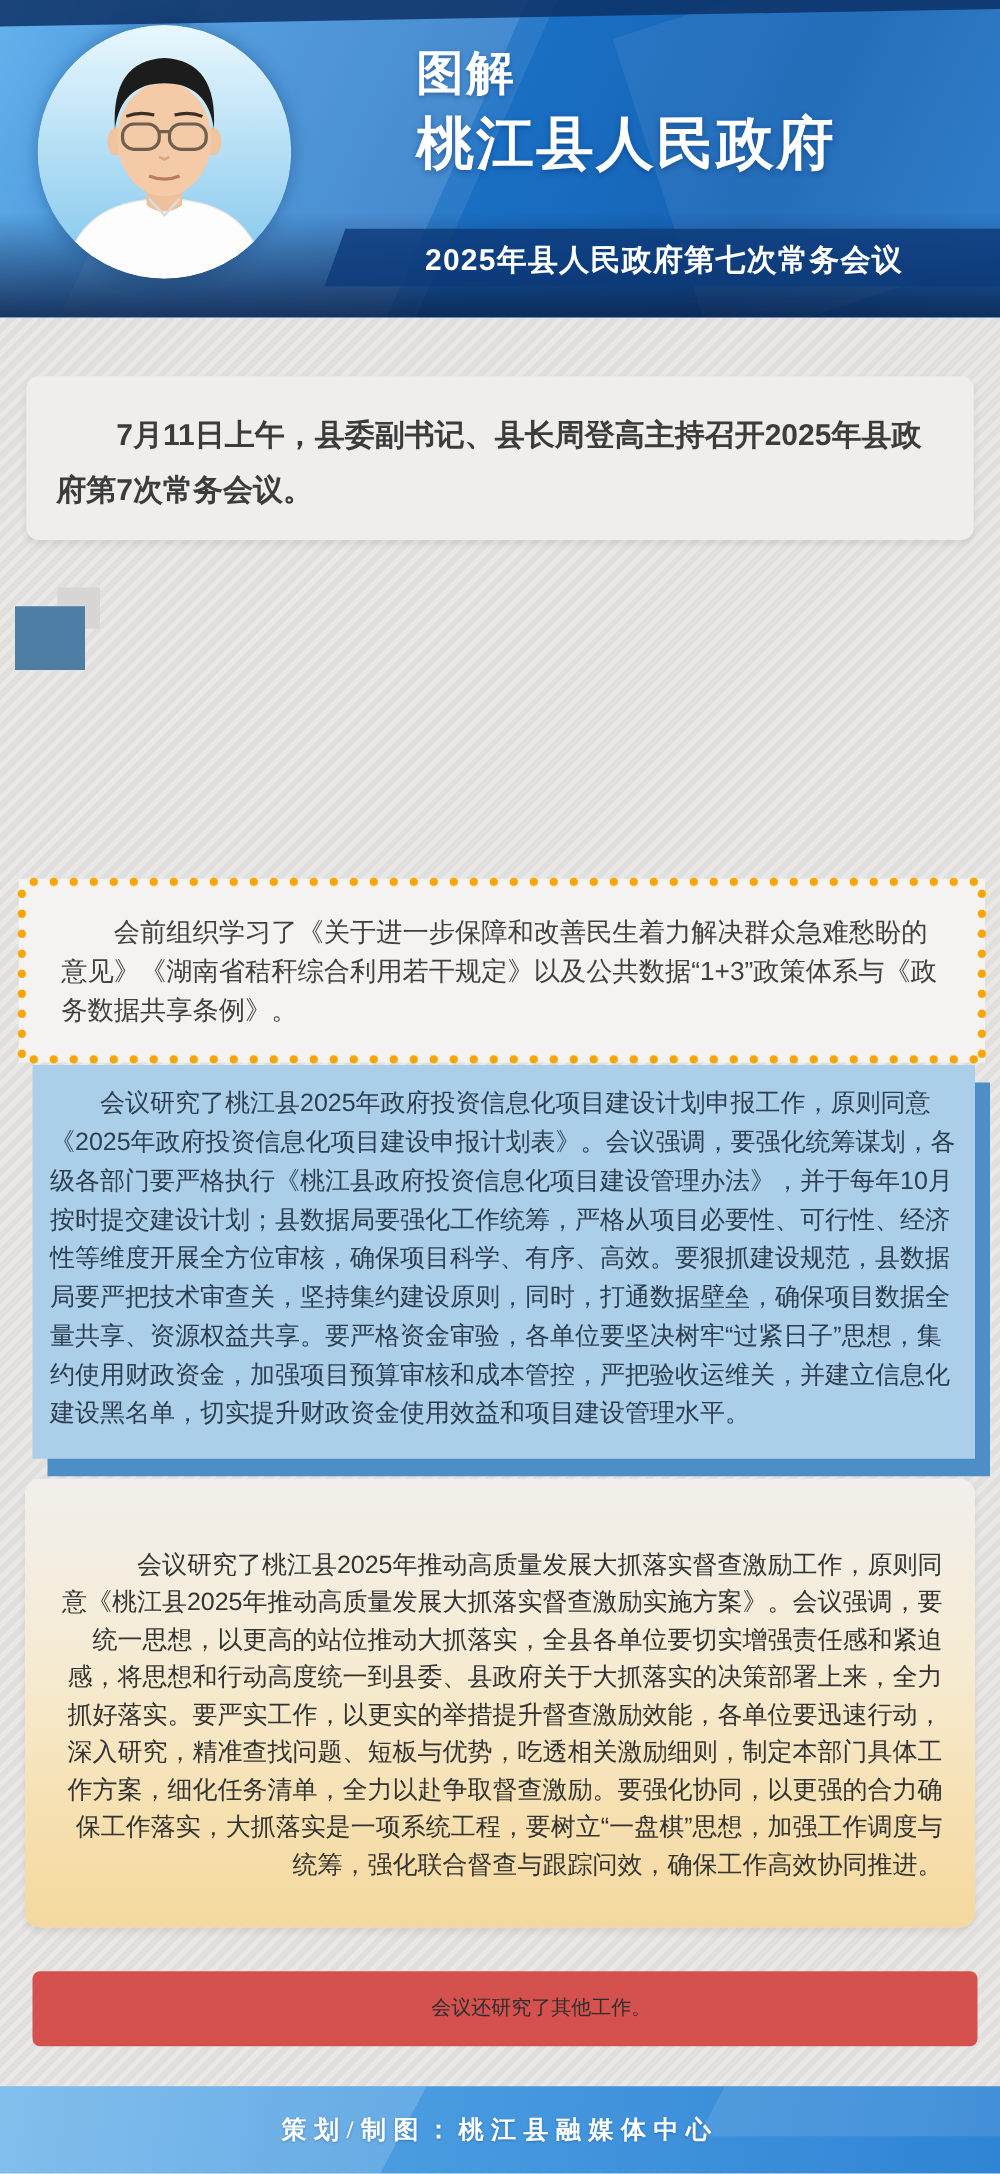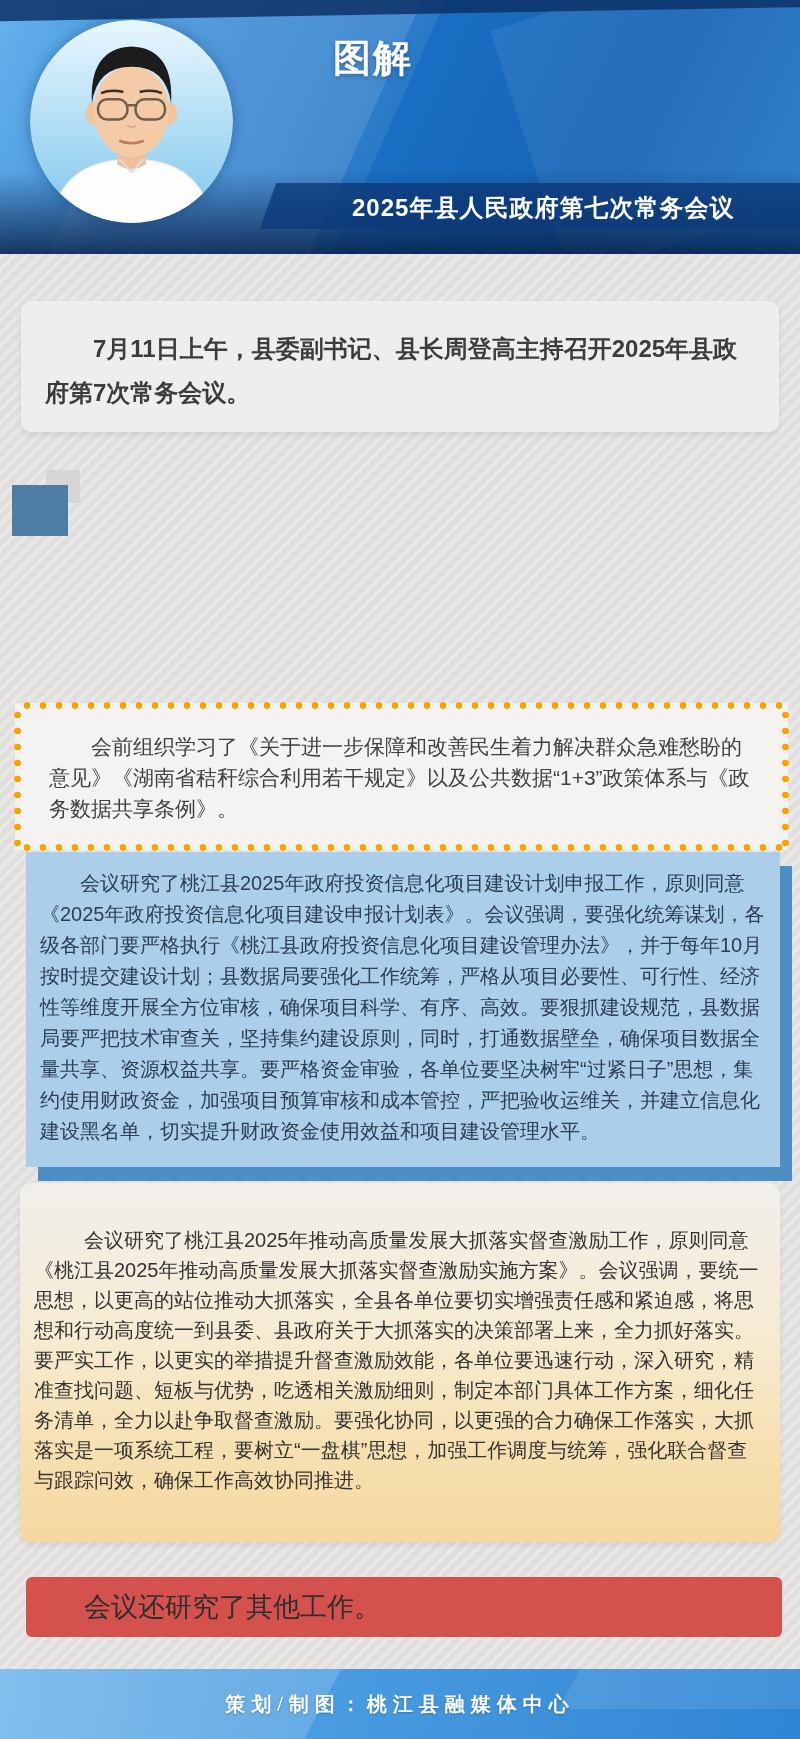--- a/index.html
+++ b/index.html
@@ -28,21 +28,21 @@
   .portrait{position:absolute;left:30px;top:20px;width:203px;height:203px;border-radius:50%;
     overflow:hidden;box-shadow:0 0 14px rgba(10,40,90,.35);}
   .portrait svg{display:block;width:100%;height:100%;}
   .hd-badge{position:absolute;left:333px;top:33px;font-size:38px;font-weight:bold;color:#ffffff;
     letter-spacing:2px;text-shadow:0 2px 4px rgba(0,30,80,.35);}
   .hd-title1{position:absolute;left:333px;top:84px;font-size:46px;font-weight:bold;color:#ffffff;
     letter-spacing:2px;text-shadow:0 2px 5px rgba(0,30,80,.4);white-space:nowrap;}
   .hd-title2{position:absolute;left:333px;top:136px;font-size:46px;font-weight:bold;color:#ffffff;
     letter-spacing:2px;text-shadow:0 2px 5px rgba(0,30,80,.4);white-space:nowrap;}
   .hd-subtitle{position:absolute;left:340px;top:192px;font-size:24px;font-weight:bold;color:#ffffff;
-    letter-spacing:1px;white-space:nowrap;margin-left:12px;}
+    letter-spacing:1px;white-space:nowrap;}
   
   .intro-card{position:absolute;left:21px;top:301px;width:758px;min-height:131px;box-sizing:border-box;
     background:#efeeec;border-radius:10px;box-shadow:0 3px 6px rgba(0,0,0,.08);
     padding:26px 28px 8px 24px;}
   .intro-card p{margin:0;font-size:24px;font-weight:bold;color:#3c3c3c;line-height:44px;text-indent:2em;}
   
   .sq-gray{position:absolute;left:46px;top:470px;width:34px;height:33px;background:#d8d6d4;}
   .sq-blue{position:absolute;left:12px;top:485px;width:56px;height:51px;background:#4e7ea4;}
   .edu-box{position:absolute;left:55px;top:490px;width:723px;min-height:187px;box-sizing:border-box;
     background:linear-gradient(135deg,#c7c7c6 0%,#d8d7d5 100%);
@@ -64,25 +64,25 @@
   
   .blue-box{position:absolute;left:26px;top:852px;width:754px;min-height:315px;box-sizing:border-box;
     background:#abcfe9;box-shadow:12px 14px 0 #4e8ec6;
     padding:16px 15px 14px 14px;}
   .blue-box p{margin:0;font-size:20px;color:#2c3e50;line-height:31px;text-indent:2em;}
   
   .beige-card{position:absolute;left:20px;top:1183px;width:760px;min-height:359px;box-sizing:border-box;
     background:linear-gradient(180deg,#f1efec 0%,#f6ecd4 40%,#f6e0b0 75%,#f4d89f 100%);
     border-radius:12px;box-shadow:0 3px 6px rgba(0,0,0,.08);
     padding:42px 14px 14px 14px;}
-  .beige-card p{margin:0;font-size:20px;color:#333333;line-height:30px;text-indent:2.5em;}
+  .beige-card p{margin:12px;font-size:20px;color:#333333;line-height:30px;text-indent:2.5em;text-align:right;}
   
   .red-box{position:absolute;left:26px;top:1577px;width:756px;height:60px;box-sizing:border-box;
     background:#d4514e;border-radius:6px;}
-  .red-box p{margin:0;font-size:27px;color:#2e2e2e;line-height:60px;padding-left:58px;}
+  .red-box p{margin:0;font-size:16px;color:#2e2e2e;line-height:60px;padding-left:58px;text-align:center;}
   
   .footer{position:absolute;left:0;top:1669px;width:800px;height:70px;overflow:hidden;
     background:linear-gradient(100deg,#6ab3ea 0%,#4a9ce0 40%,#2f84d4 100%);font-family:Liberation Serif, serif;}
   .footer .f-streak1{position:absolute;left:-60px;top:-20px;width:380px;height:120px;
     background:rgba(255,255,255,0.16);transform:skewX(-28deg);}
   .footer .f-streak2{position:absolute;right:-40px;top:-40px;width:260px;height:80px;
     background:rgba(255,255,255,0.10);transform:skewX(-28deg);}
   .footer p{position:relative;margin:0;text-align:center;font-size:20px;font-weight:bold;color:#ffffff;
     letter-spacing:6px;line-height:70px;text-shadow:0 1px 2px rgba(0,30,80,.3);}
 </style>
@@ -126,20 +126,21 @@
           </g>
           <path d="M70 72 Q80 68 92 71" stroke="#3a2f26" stroke-width="2.5" fill="none"></path>
           <path d="M108 71 Q120 68 130 72" stroke="#3a2f26" stroke-width="2.5" fill="none"></path>
           <path d="M96 104 L100 106 L104 104" stroke="#d9a884" stroke-width="2" fill="none"></path>
           <path d="M88 119 Q100 124 112 119" stroke="#b97c62" stroke-width="2.5" fill="none"></path>
         </g>
       </svg>
     </div>
 
     <div class="hd-badge">图解</div>
+    <div class="hd-title1">桃江县人民政府</div>
     <div class="hd-subtitle">2025年县人民政府第七次常务会议</div>
   </div>
 
   <div class="intro-card">
     <p>7月11日上午，县委副书记、县长周登高主持召开2025年县政府第7次常务会议。</p>
   </div>
 
   <div class="sq-gray"></div>
   <div class="sq-blue"></div>
 

